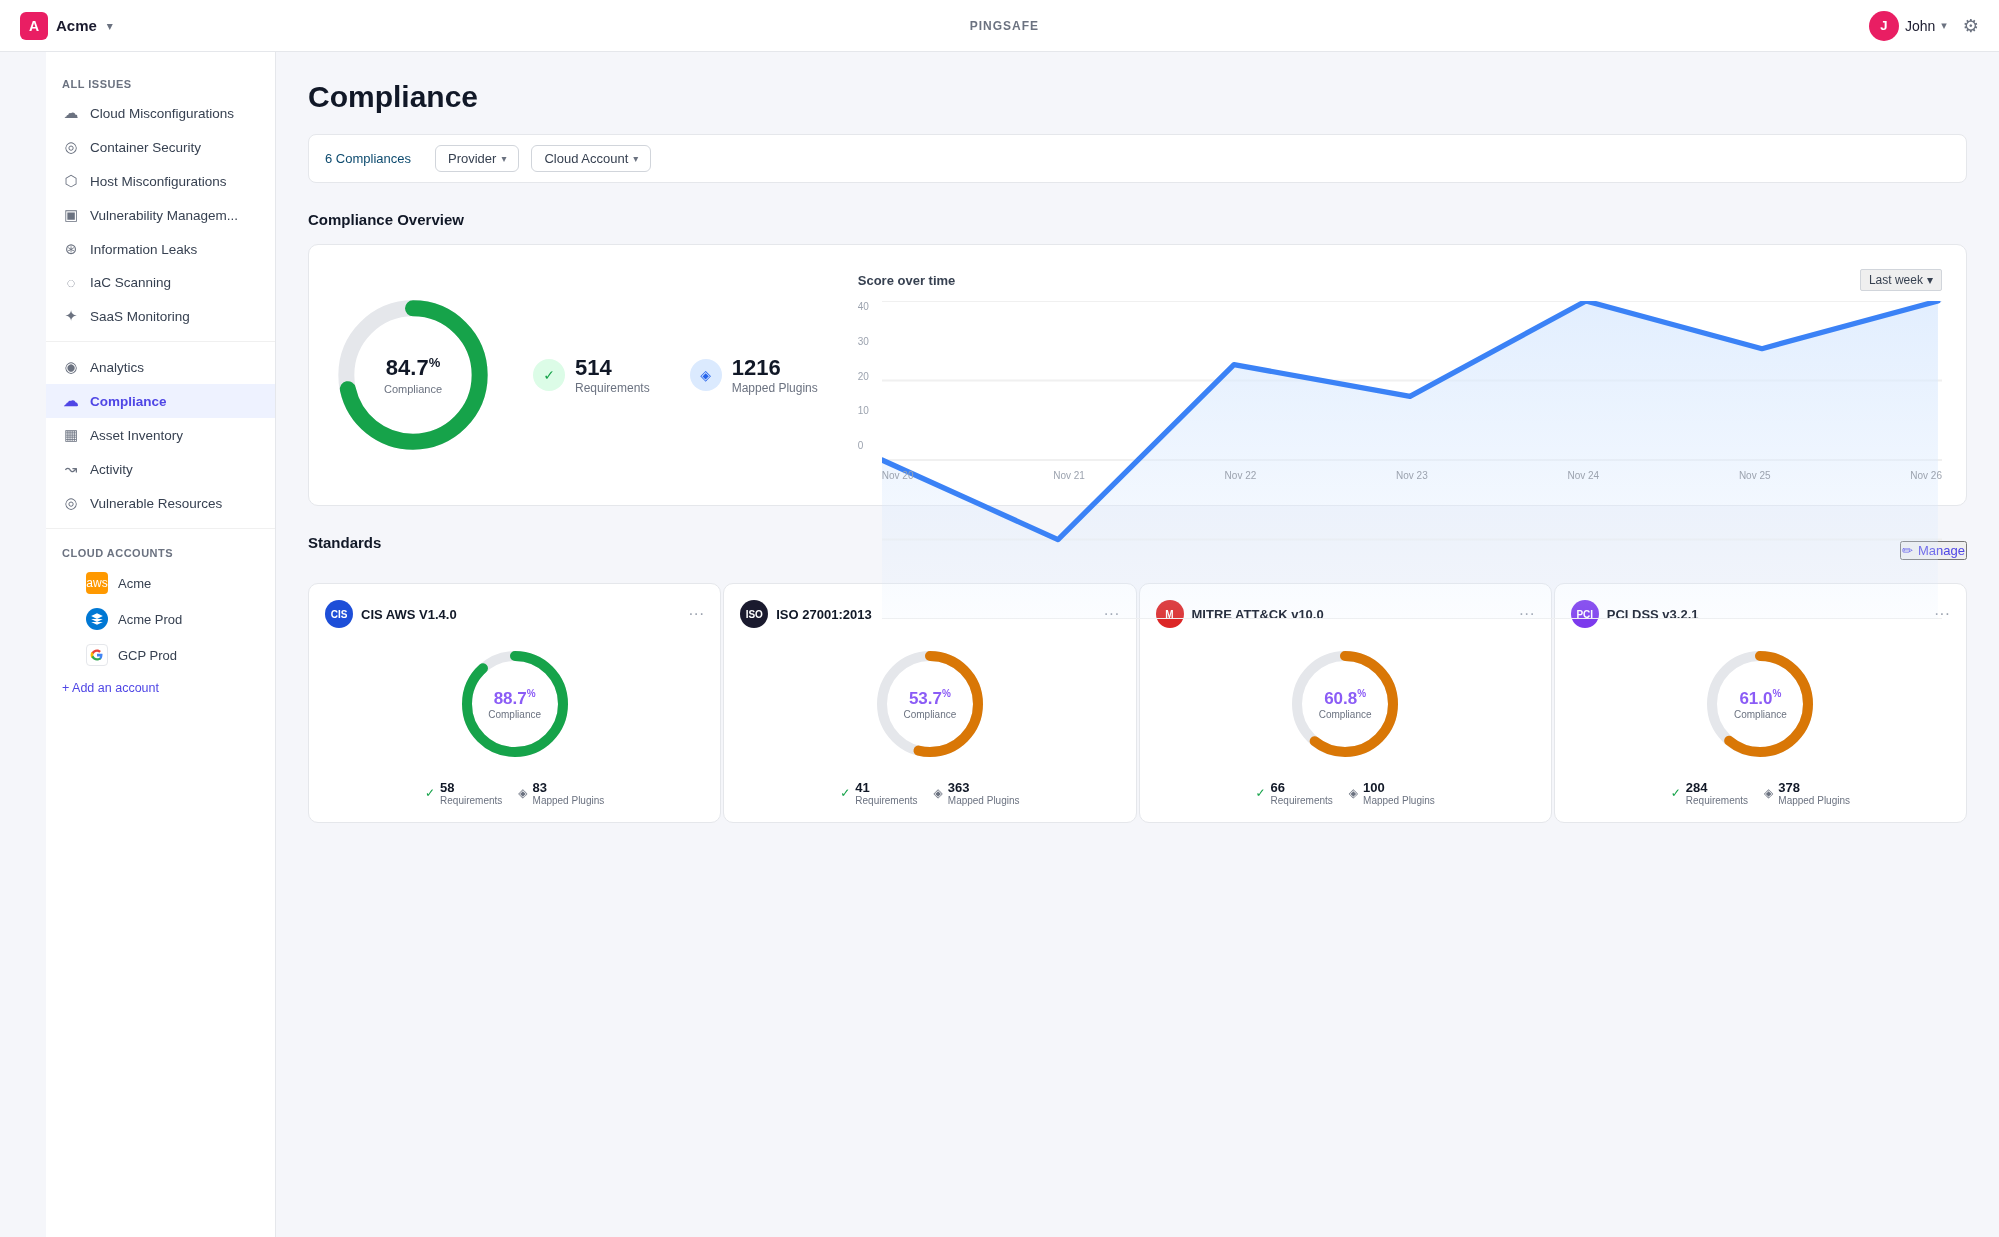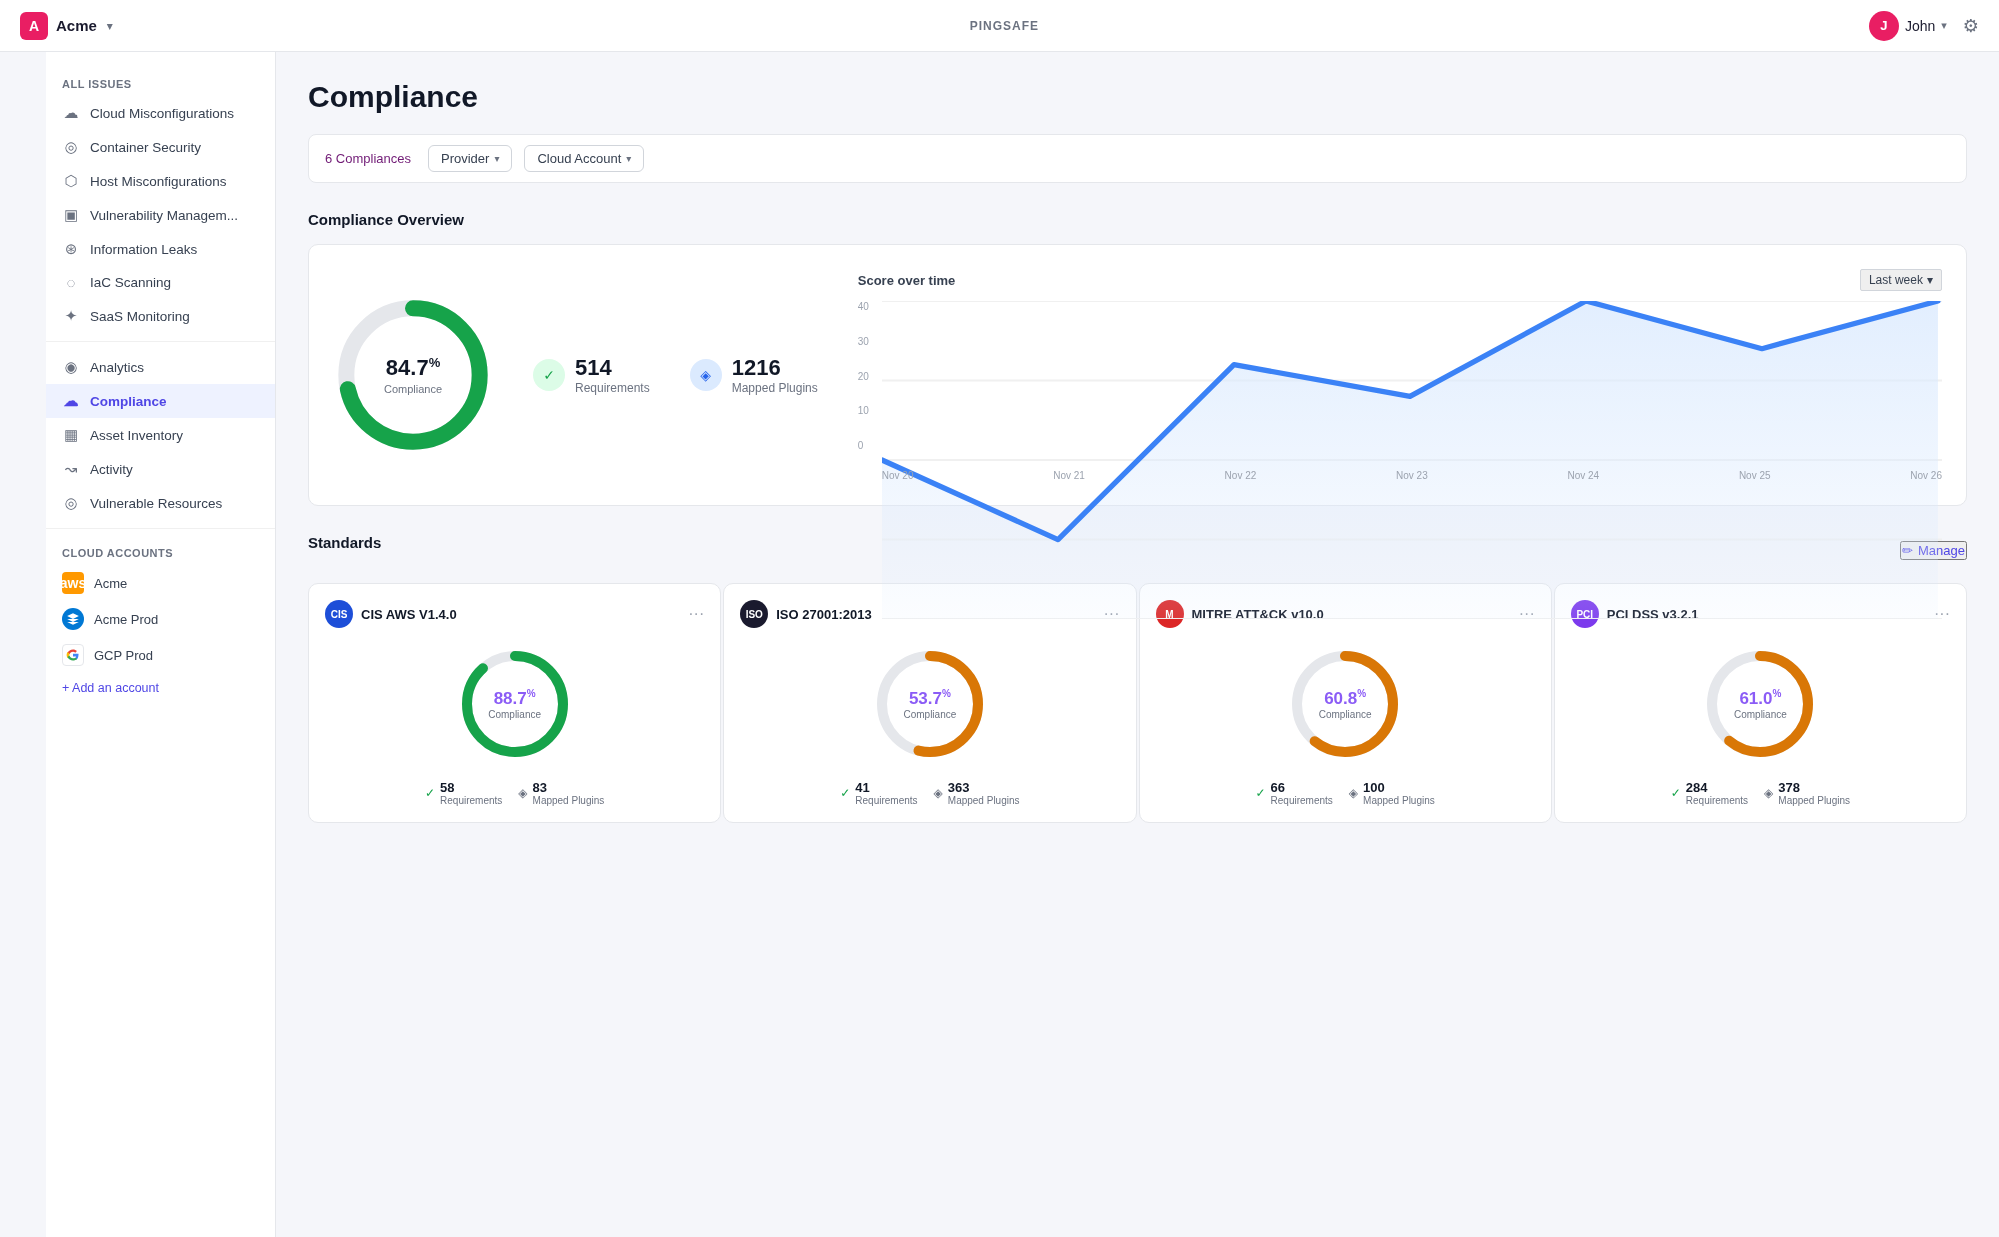--- a/index.html
+++ b/index.html
@@ -23,30 +23,30 @@
 
     
     .sidebar { width: 230px; background: #fff; border-right: 1px solid #e5e7eb; display: flex; flex-direction: column; overflow-y: auto; flex-shrink: 0; padding: 16px 0; }
     .sidebar-section-title { font-size: 11px; font-weight: 700; color: #6b7280; letter-spacing: 0.5px; padding: 10px 16px 6px; text-transform: uppercase; }
     .sidebar-item { display: flex; align-items: center; gap: 10px; padding: 8px 16px; cursor: pointer; font-size: 13.5px; color: #374151; border-radius: 0; }
     .sidebar-item.active { background: #eef2ff; color: #4f46e5; font-weight: 600; }
     .sidebar-item .icon { font-size: 15px; width: 18px; text-align: center; color: #6b7280; }
     .sidebar-item.active .icon { color: #4f46e5; }
     .sidebar-divider { height: 1px; background: #f0f0f0; margin: 8px 0; }
     .cloud-account-item { display: flex; align-items: center; gap: 10px; padding: 7px 16px; cursor: pointer; font-size: 13px; color: #374151; }
-    .account-badge { width: 22px; height: 22px; border-radius: 4px; display: flex; align-items: center; justify-content: center; font-size: 14px; font-weight: 700; }
+    .account-badge { width: 22px; height: 22px; border-radius: 4px; display: flex; align-items: center; justify-content: center; font-size: 12px; font-weight: 400; margin-left: 24px; }
     .badge-aws { background: #ff9900; color: #fff; }
     .badge-azure { background: #0078d4; color: #fff; border-radius: 50%; }
     .add-account { padding: 8px 16px; font-size: 12.5px; color: #4f46e5; cursor: pointer; }
 
     
     .main { flex: 1; overflow-y: auto; padding: 28px 32px; }
     .page-title { font-size: 30px; font-weight: 700; color: #111827; margin-bottom: 20px; }
     .filter-bar { display: flex; align-items: center; gap: 12px; background: #fff; border: 1px solid #e5e7eb; border-radius: 8px; padding: 10px 16px; margin-bottom: 28px; }
-    .filter-count { font-size: 13px; color: #701a75; font-weight: 500; margin-right: 5px; }
+    .filter-count { font-size: 13px; color: #0c4a6e; font-weight: 500; margin-right: 12px; }
     .filter-btn { display: flex; align-items: center; gap: 5px; padding: 5px 12px; background: #fff; border: 1px solid #d1d5db; border-radius: 6px; font-size: 13px; color: #374151; cursor: pointer; }
     .filter-chevron { font-size: 10px; color: #6b7280; }
 
     
     .section-title { font-size: 15px; font-weight: 700; color: #111827; margin-bottom: 16px; }
     .overview-card { background: #fff; border: 1px solid #e5e7eb; border-radius: 10px; padding: 24px; margin-bottom: 28px; display: flex; gap: 40px; align-items: center; }
     .donut-wrapper { position: relative; width: 160px; height: 160px; flex-shrink: 0; }
     .donut-label { position: absolute; top: 50%; left: 50%; transform: translate(-50%, -50%); text-align: center; }
     .donut-percent { font-size: 22px; font-weight: 800; color: #111827; }
     .donut-percent sup { font-size: 13px; }

